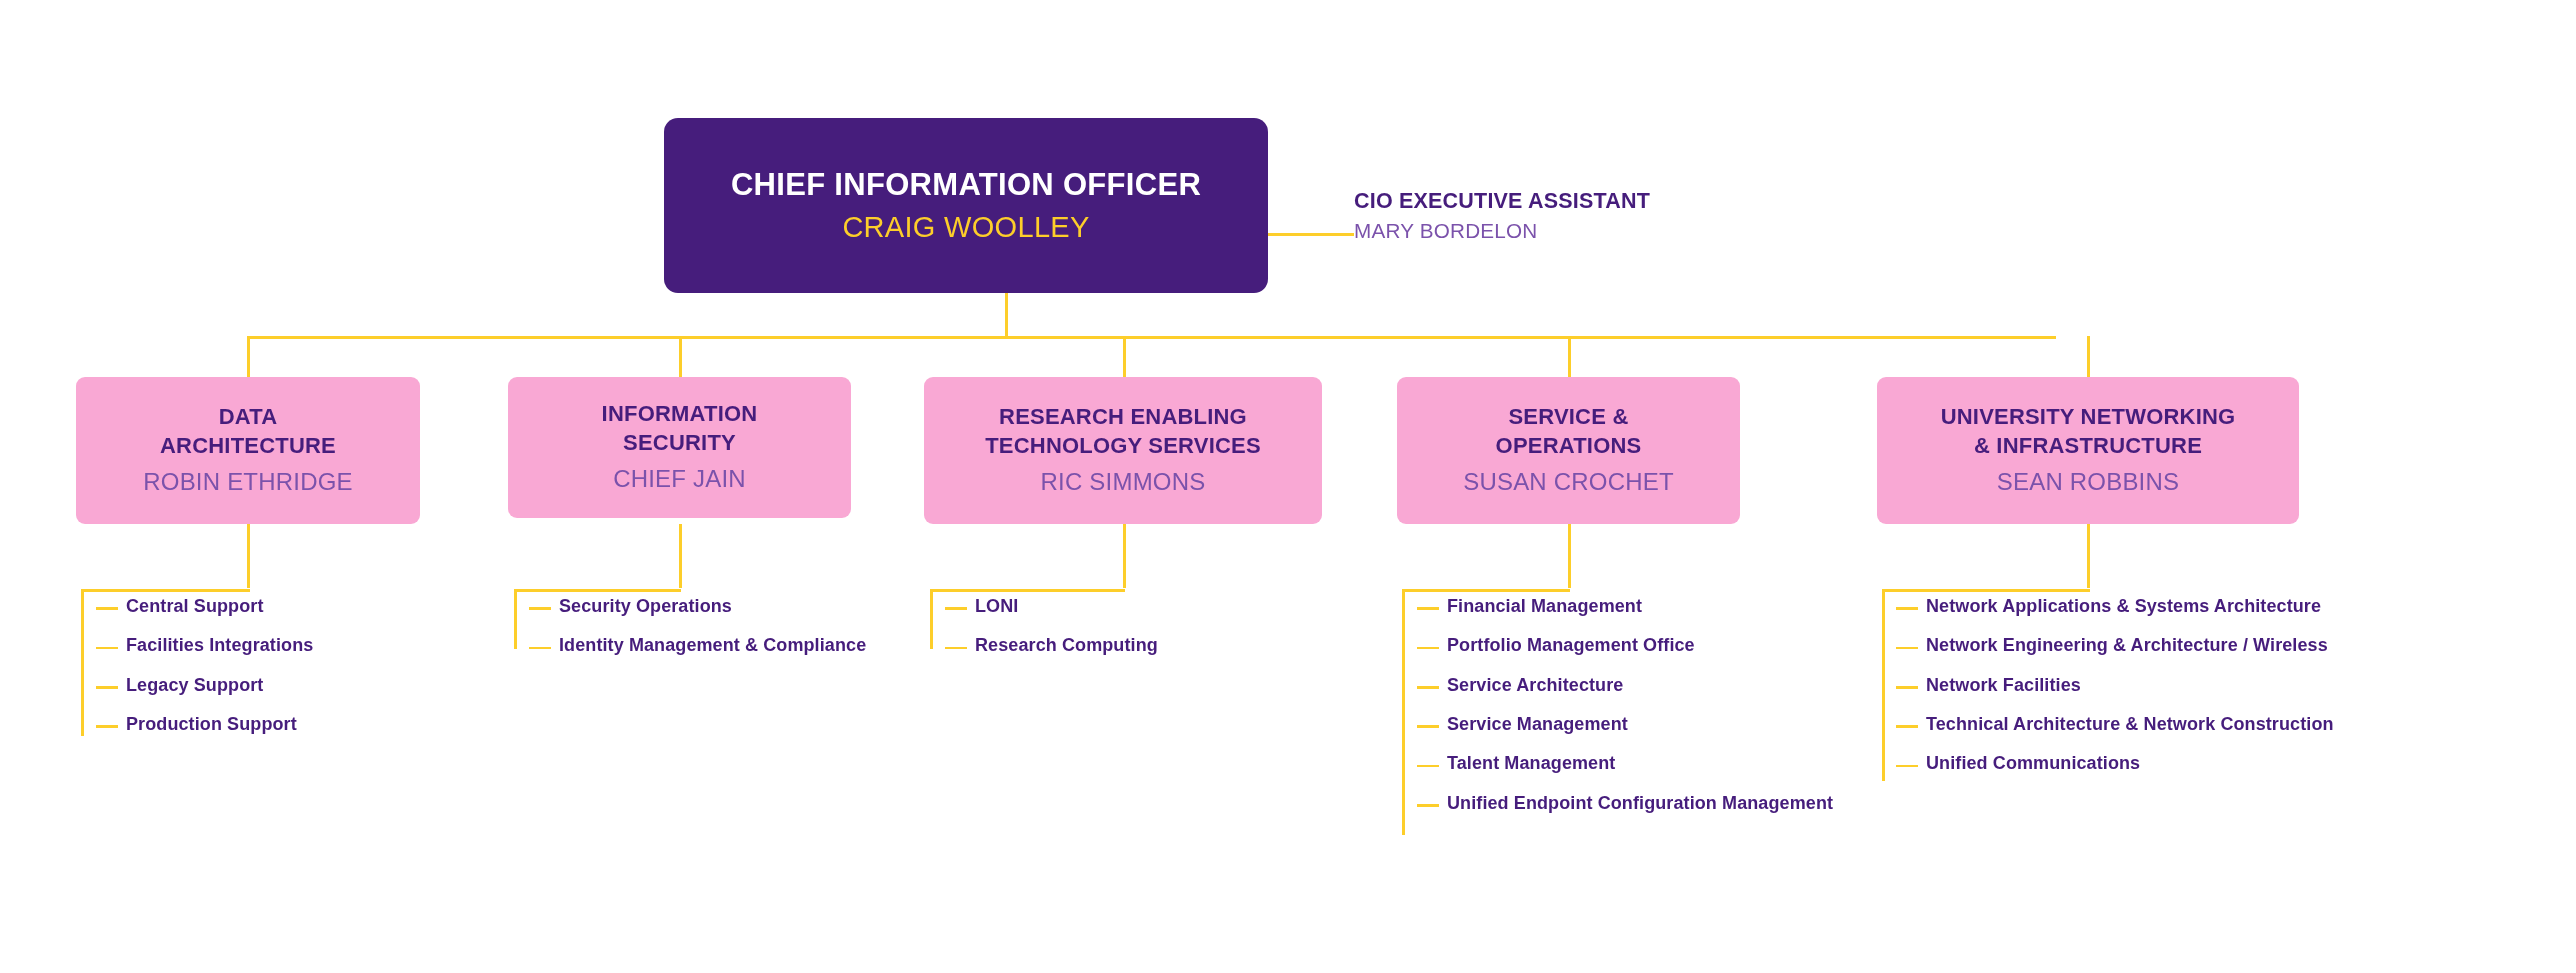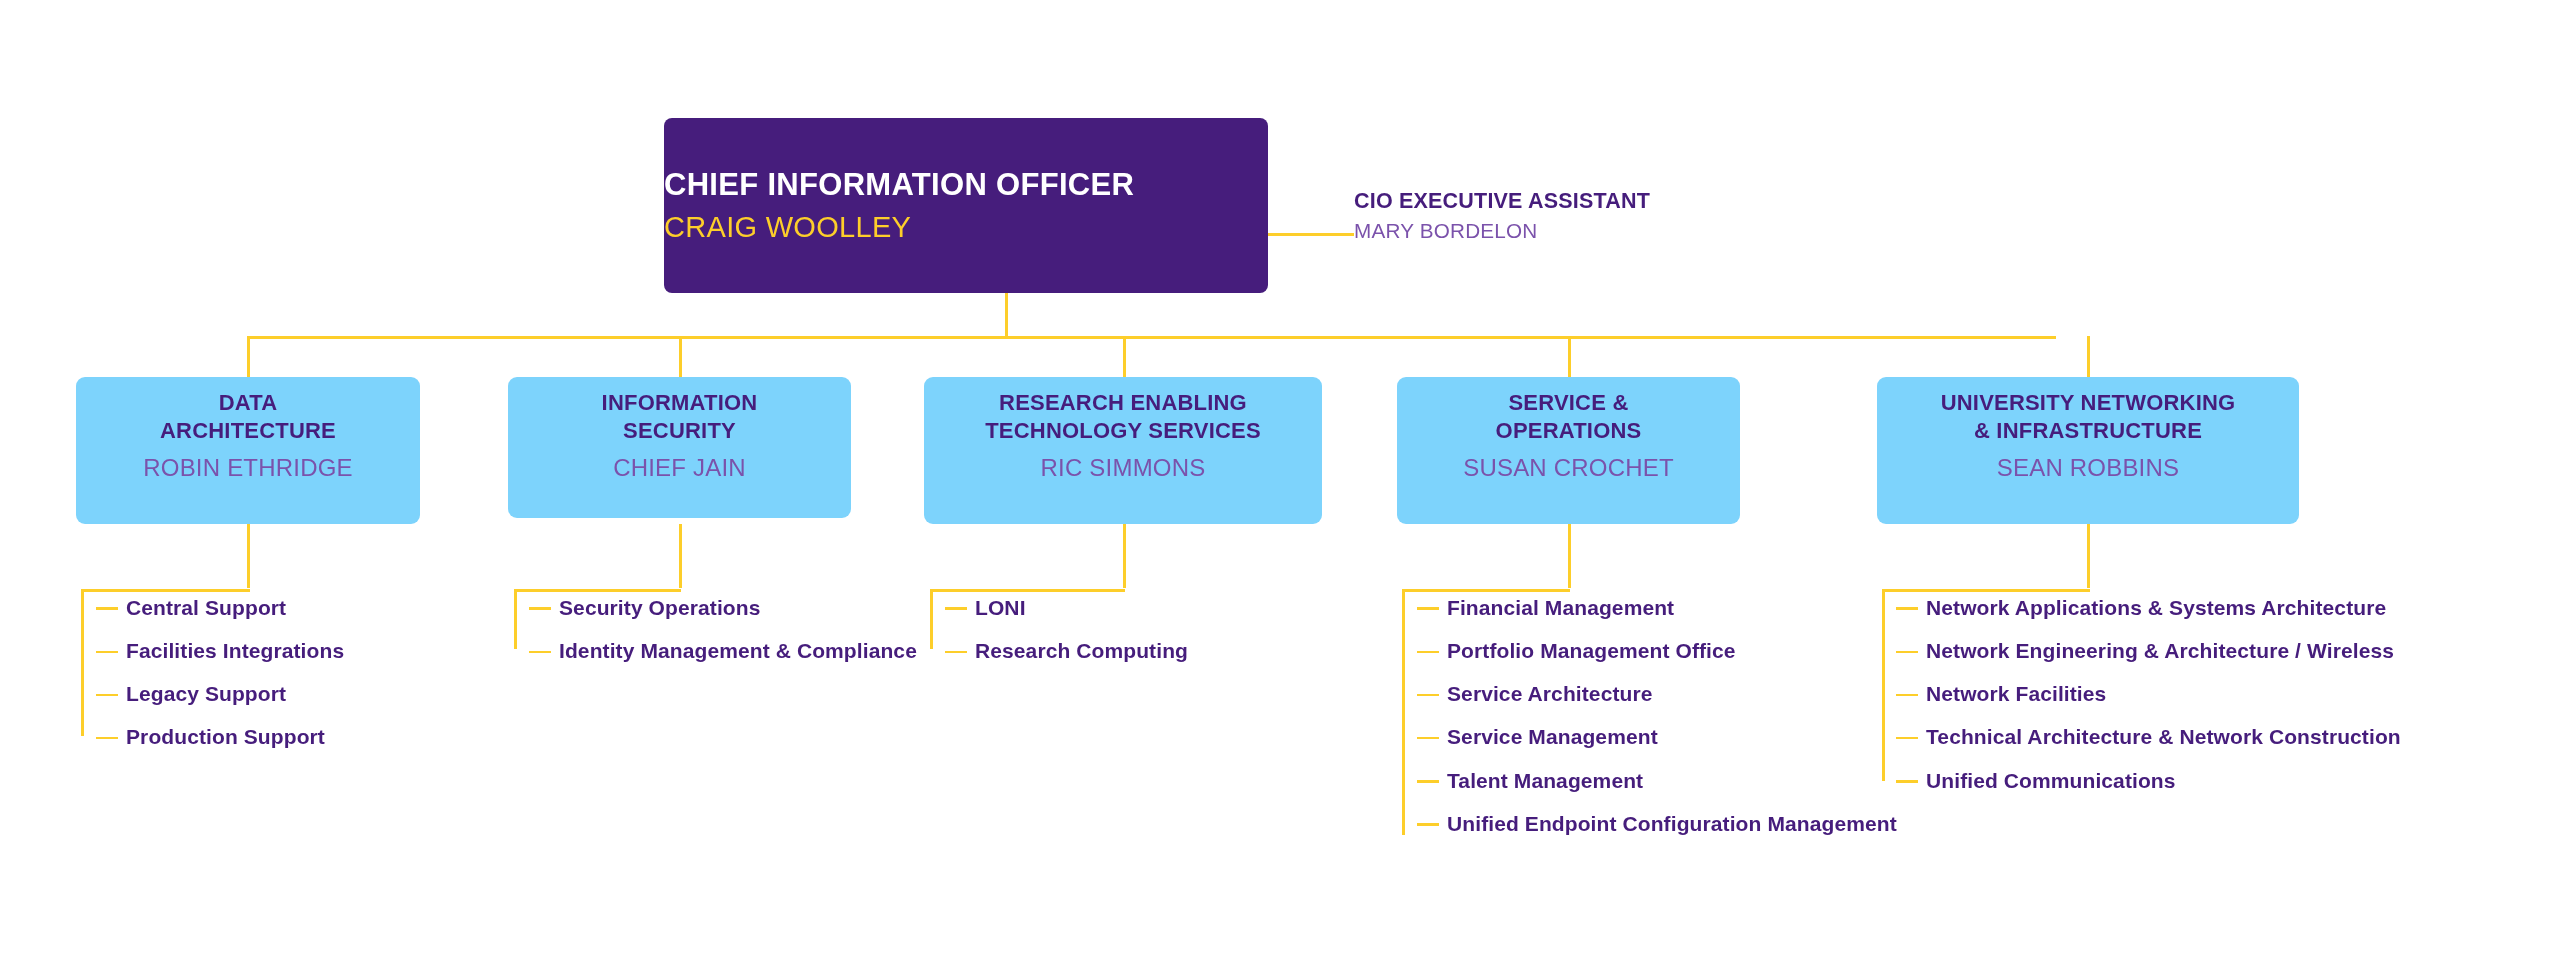--- a/index.html
+++ b/index.html
@@ -18,24 +18,24 @@
   }
 
   
   .cio-box {
     position: absolute;
     left: 664px;
     top: 118px;
     width: 604px;
     height: 175px;
     background: #461D7C;
-    border-radius: 8px;
+    border-radius: 14px;
     display: flex;
     flex-direction: column;
-    align-items: flex-start;
+    align-items: center;
     justify-content: center;
   }
   .cio-title {
     color: #ffffff;
     font-size: 31px;
     font-weight: bold;
     letter-spacing: 0.3px;
     line-height: 1.15;
     text-align: center;
   }
@@ -104,25 +104,26 @@
     height: 41px;
     background: #FDCE2A;
   }
 
   
   .dept {
     position: absolute;
     top: 377px;
   }
   .dept-box {
-    background: #7dd3fc;
+    background: #f9a8d4;
     border-radius: 9px;
     display: flex;
     flex-direction: column;
     align-items: center;
+    justify-content: center;
     padding: 11.6px 10px;
     text-align: center;
   }
   .dept-title {
     color: #461D7C;
     font-size: 22px;
     font-weight: bold;
     letter-spacing: 0.2px;
     line-height: 1.30;
     text-align: center;
@@ -153,21 +154,21 @@
   }
   .sub-list {
     position: absolute;
     margin: 0;
     padding: 0;
     list-style: none;
   }
   .sub-item {
     position: relative;
     color: #461D7C;
-    font-size: 21px;
+    font-size: 18px;
     font-weight: bold;
     letter-spacing: 0.1px;
     line-height: 1.27;
     margin-bottom: 16.5px;
   }
   .sub-tick {
     position: absolute;
     left: -30px;
     top: 12.4px;
     width: 21.5px;

